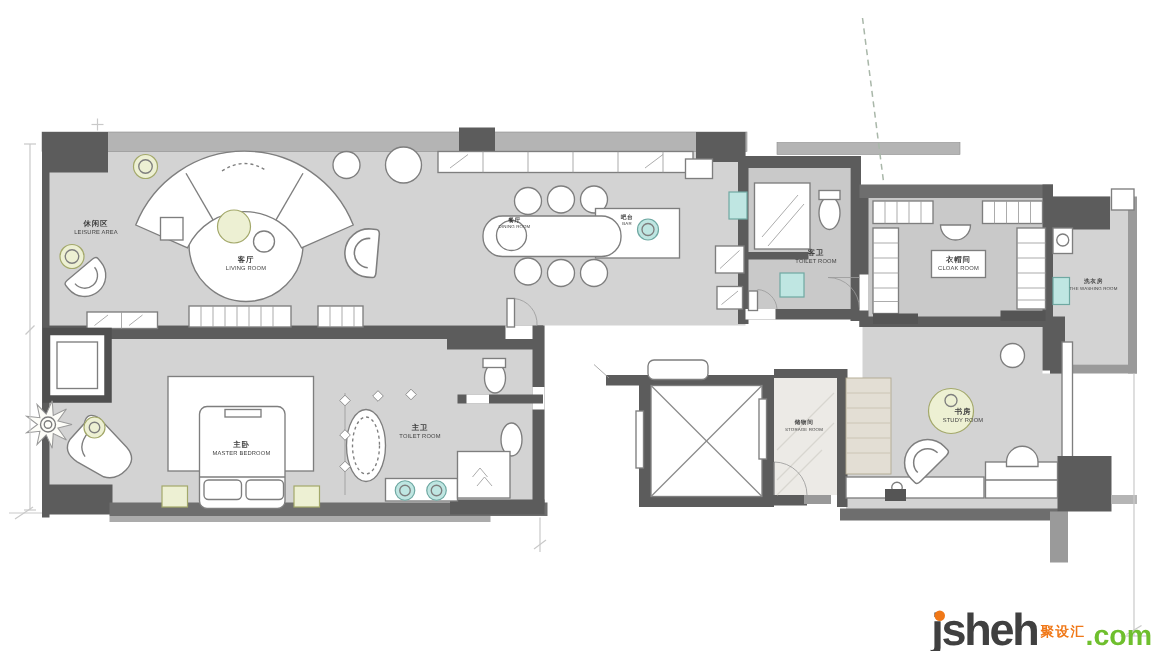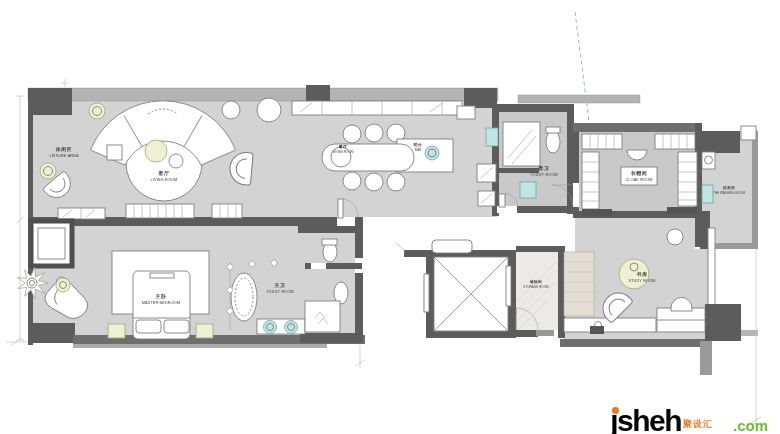--- a/index.html
+++ b/index.html
@@ -29,26 +29,26 @@
   .room-label{position:absolute;text-align:center;color:#3f3f3f;white-space:nowrap;
               transform:translate(-50%,-50%) scale(0.55);transform-origin:center;
               font-size:9px;line-height:1.3;pointer-events:none;}
   .room-label.sm{transform:translate(-50%,-50%) scale(0.42);}
   .room-label .zh{display:block;font-weight:bold;letter-spacing:1px;}
   .room-label .en{display:block;font-size:7px;letter-spacing:.2px;}
 
   
   .watermark{position:absolute;right:12px;bottom:1px;display:flex;align-items:flex-end;
              font-weight:bold;line-height:1;}
-  .wm-main{font-size:30px;color:#000000;letter-spacing:-1.5px;line-height:.85;}
+  .wm-main{font-size:30px;color:#404040;letter-spacing:-1.5px;line-height:.85;}
   .wm-dot{position:absolute;left:2px;top:-1px;width:7px;height:7px;border-radius:50%;
           background:#f07818;}
   .wm-col{display:flex;align-items:flex-start;margin-left:2px;}
   .wm-tag{font-size:9px;color:#f07818;letter-spacing:1px;margin-bottom:1px;}
-  .wm-tld{font-size:15px;color:#6fbf2e;line-height:.85;margin-left:20px;}
+  .wm-tld{font-size:19px;color:#6fbf2e;line-height:.85;}
 </style>
 </head>
 <body>
 
 <div class="canvas">
 
 <svg class="plan-svg" viewBox="0 0 780 434">
   <defs>
     <g id="tub">
       <path class="f" d="M-14,7 A14,14 0 1 1 14,7 L14,10 Q14,12 11,12 L-11,12 Q-14,12 -14,10 Z"></path>

